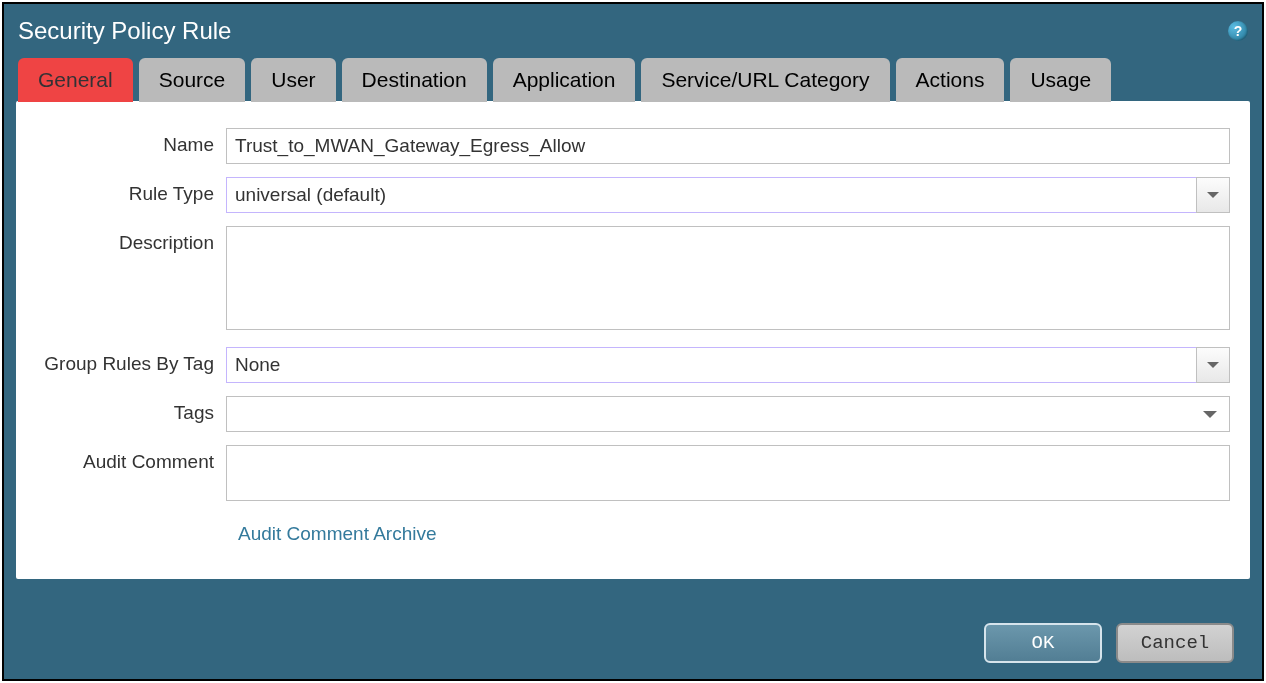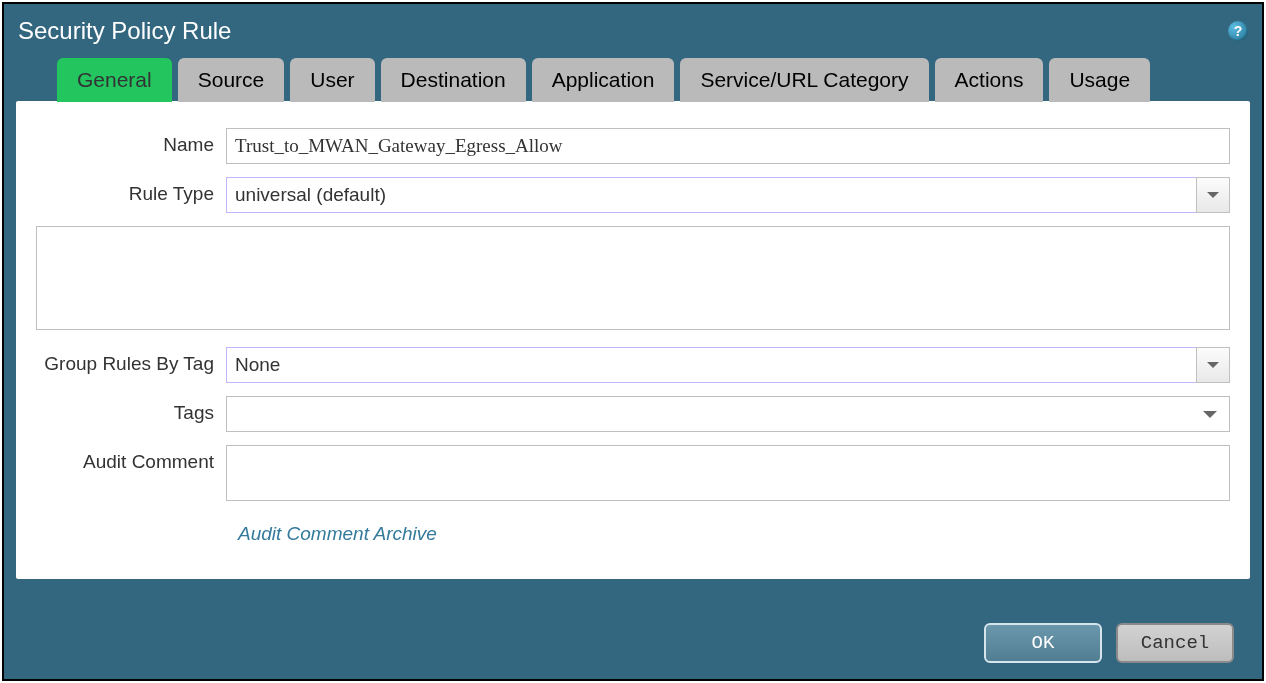--- a/index.html
+++ b/index.html
@@ -58,23 +58,22 @@
       background: #bababa;
       border-top-left-radius: 6px;
       border-top-right-radius: 6px;
       padding: 10px 20px 10px 20px;
       color: #000000;
       font-size: 21px;
       cursor: pointer;
       border: none;
     }
     .tab.active {
-      background: #22c55e;
+      background: #ef4444;
       color: #333235;
-      margin-left: 39px;
     }
     .content-panel {
       background: #fff;
       margin: 0 12px 0 12px;
       position: relative;
       top: -1px;
       padding: 27px 20px 20px 20px;
       height: 478px;
       border-radius: 2px;
     }
@@ -94,21 +93,21 @@
     .form-control {
       flex: 1;
     }
     .text-input {
       width: 100%;
       border: 1px solid #c0c0c0;
       height: 36px;
       padding: 0 8px;
       font-size: 19px;
       color: #333;
-      font-family: Liberation Serif, serif;
+      font-family: Liberation Sans, sans-serif;
     }
     .select-wrapper {
       position: relative;
       width: 100%;
     }
     .select-input {
       width: 100%;
       border: 1px solid #c4b5fd;
       height: 36px;
       padding: 0 8px;
@@ -175,21 +174,20 @@
       height: 56px;
       padding: 6px 8px;
       font-size: 19px;
       color: #333;
       font-family: inherit;
       resize: none;
     }
     .link-row {
       margin-top: 18px;
       padding-left: 202px;
-      font-style: italic;
     }
     .link-text {
       color: #347a9c;
       font-size: 19px;
       cursor: pointer;
     }
     .dialog-footer {
       position: absolute;
       bottom: 0;
       left: 0;
@@ -257,20 +255,21 @@
         <div class="select-wrapper">
           <div class="select-input">universal (default)</div>
           <div class="select-trigger">
             <div class="dropdown-arrow"></div>
           </div>
         </div>
       </div>
     </div>
 
     <div class="form-row">
+      <div class="form-label">Description</div>
       <div class="form-control">
         <textarea class="textarea-input" style=""></textarea>
       </div>
     </div>
 
     <div class="form-row">
       <div class="form-label">Group Rules By Tag</div>
       <div class="form-control">
         <div class="select-wrapper">
           <div class="select-input">None</div>

